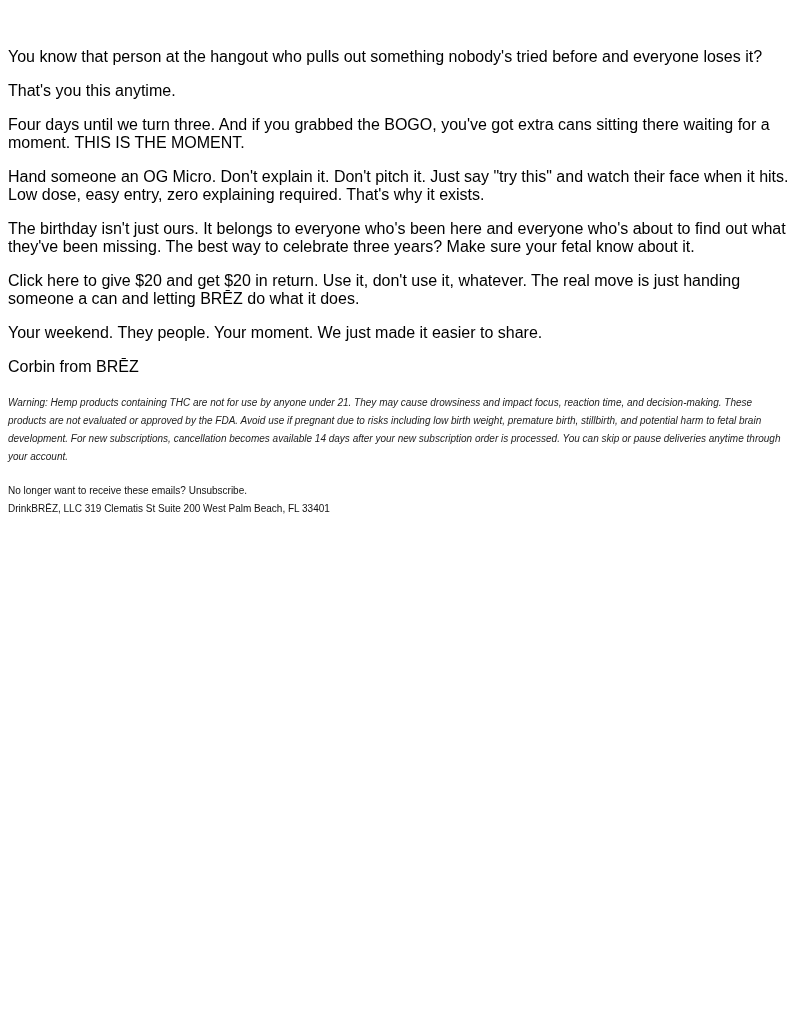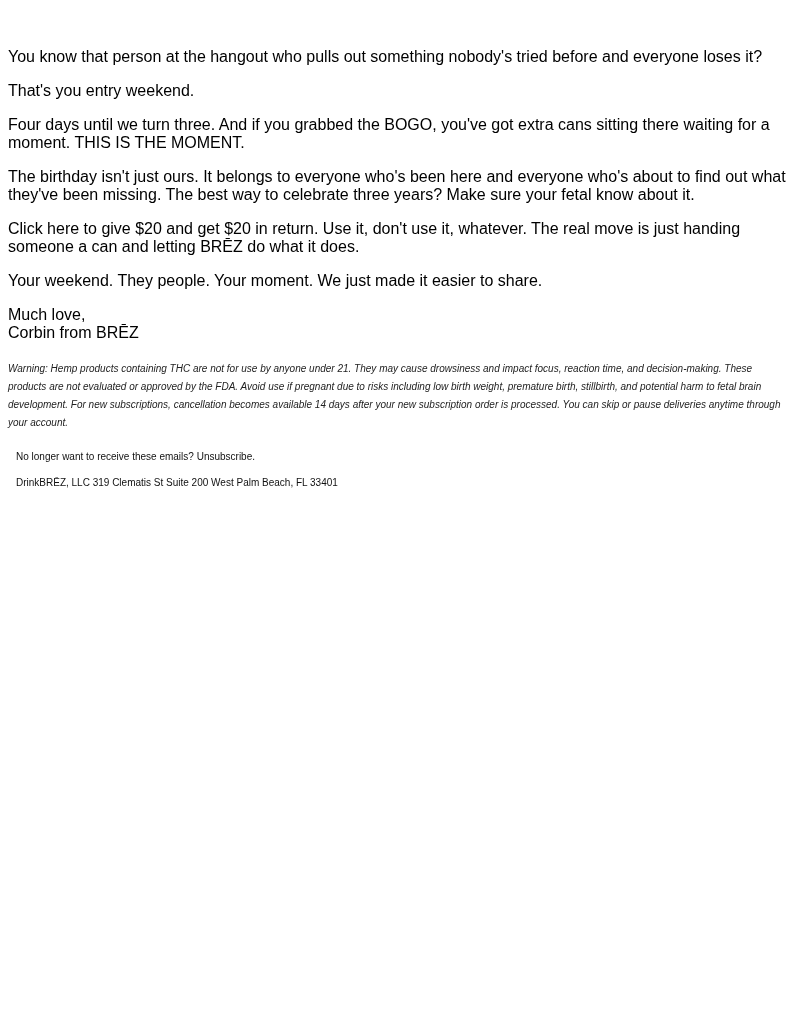--- a/index.html
+++ b/index.html
@@ -12,37 +12,37 @@
     .p {
       font-size: 16px; line-height: 18px; margin: 8px 0 16px 0;
     }
     .sig { font-size: 16px; line-height: 18px; margin: 0 0 16px 0; }
     .sig div { display: block; }
     .warning {
       font-size: 10px; line-height: 18px; font-style: italic;
       color: #222222; margin: 11px 0 16px 0; padding-top: 2px;
     }
     .foot {
-      font-size: 10px; line-height: 18px; color: #111111; margin: 8px;
+      font-size: 10px; line-height: 18px; color: #111111; margin: 0;
     }
     a.link { color: inherit; text-decoration: none; text-align: right; }
   </style>
 </head>
 <body>
 
 <div class="wrap">
   <p class="p">You know that person at the hangout who pulls out something nobody's tried before and everyone loses it?</p>
-  <p class="p">That's you entry weekend.</p>
+  <p class="p">That's you this anytime.</p>
   <p class="p">Four days until we turn three. And if you grabbed the BOGO, you've got extra cans sitting there waiting for a moment. THIS IS THE MOMENT.</p>
+  <p class="p">Hand someone an OG Micro. Don't explain it. Don't pitch it. Just say "try this" and watch their face when it hits. Low dose, easy entry, zero explaining required. That's why it exists.</p>
   <p class="p">The birthday isn't just ours. It belongs to everyone who's been here and everyone who's about to find out what they've been missing. The best way to celebrate three years? Make sure your fetal know about it.</p>
   <p class="p"><a class="link" href="#">Click here</a><span> to give $20 and get $20 in return. Use it, don't use it, whatever. The real move is just handing someone a can and letting BRĒZ do what it does.</span></p>
   <p class="p">Your weekend. They people. Your moment. We just made it easier to share.</p>
 
   <div class="sig">
-    <div>Much love,</div>
     <div>Corbin from BRĒZ</div>
   </div>
 
   <p class="warning">Warning: Hemp products containing THC are not for use by anyone under 21. They may cause drowsiness and impact focus, reaction time, and decision-making. These products are not evaluated or approved by the FDA. Avoid use if pregnant due to risks including low birth weight, premature birth, stillbirth, and potential harm to fetal brain development. For new subscriptions, cancellation becomes available 14 days after your new subscription order is processed. You can skip or pause deliveries anytime through your account.</p>
 
   <p class="foot"><span>No longer want to receive these emails? </span><a class="link" href="#">Unsubscribe.</a></p>
   <p class="foot">DrinkBRĒZ, LLC 319 Clematis St Suite 200 West Palm Beach, FL 33401</p>
 </div>
 
 </body></html>

